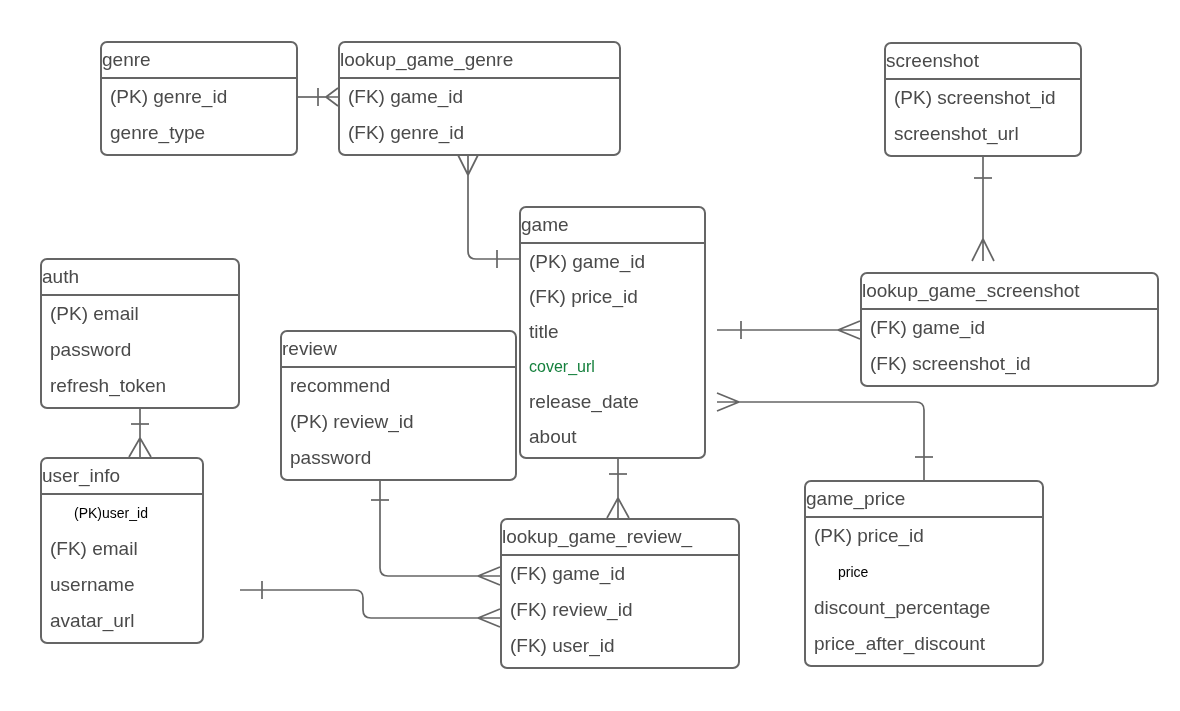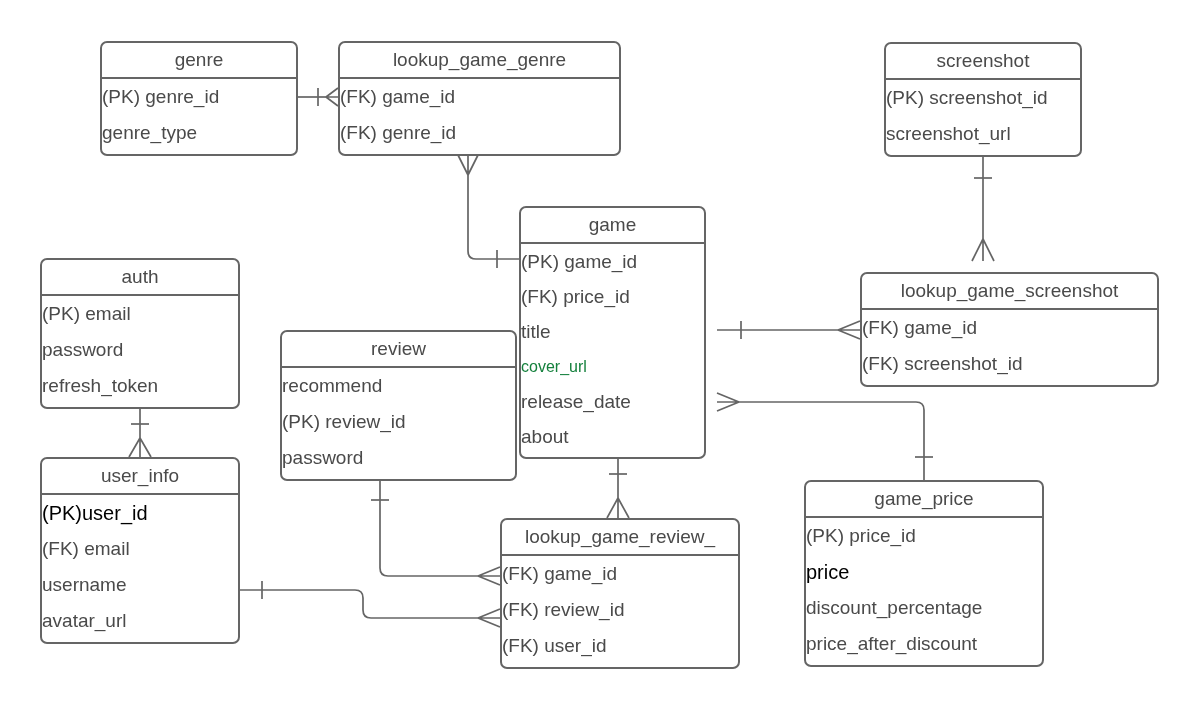--- a/index.html
+++ b/index.html
@@ -9,29 +9,29 @@
   }
   .canvas{position:absolute;left:0;top:0;width:1180px;height:711px;}
   svg.wires{position:absolute;left:0;top:0;z-index:1;}
   .table{
     position:absolute;z-index:2;background:#ffffff;
     border:2px solid #656565;border-radius:7px;
     box-sizing:border-box;padding-bottom:3px;
   }
   .t-title{
     height:34px;line-height:34px;border-bottom:2px solid #656565;
-    text-align:center;font-size:19px;color:#4a4a4a;
+    font-size:19px;color:#4a4a4a;
     white-space:nowrap;overflow:hidden;
   }
   .t-row{
-    height:36px;line-height:36px;
+    height:36px;line-height:36px;padding-left:8px;
     font-size:19px;color:#4a4a4a;white-space:nowrap;overflow:hidden;
   }
   .tbl-game .t-row{height:35px;line-height:35px;}
-  .t-row.alt{color:#000000;font-size:20px;}
+  .t-row.alt{color:#000000;font-size:14px;margin-left:24px;}
   .t-row.alt-small{color:#15803d;font-size:16px;}
 </style>
 </head>
 <body>
 
 <div class="canvas">
 
   <svg class="wires" width="1180" height="711" viewBox="0 0 1180 711" fill="none" stroke="#656565" stroke-width="1.7" stroke-linecap="butt">
 
     <g>
@@ -117,21 +117,21 @@
     <div class="t-row">about</div>
   </div>
 
   <div class="table" style="left:40px;top:258px;width:200px">
     <div class="t-title">auth</div>
     <div class="t-row">(PK) email</div>
     <div class="t-row">password</div>
     <div class="t-row">refresh_token</div>
   </div>
 
-  <div class="table" style="left:40px;top:457px;width:200px">
+  <div class="table" style="left:40px;top:457px;width:164px">
     <div class="t-title">user_info</div>
     <div class="t-row alt">(PK)user_id</div>
     <div class="t-row">(FK) email</div>
     <div class="t-row">username</div>
     <div class="t-row">avatar_url</div>
   </div>
 
   <div class="table" style="left:280px;top:330px;width:237px">
     <div class="t-title">review</div>
     <div class="t-row">recommend</div>

